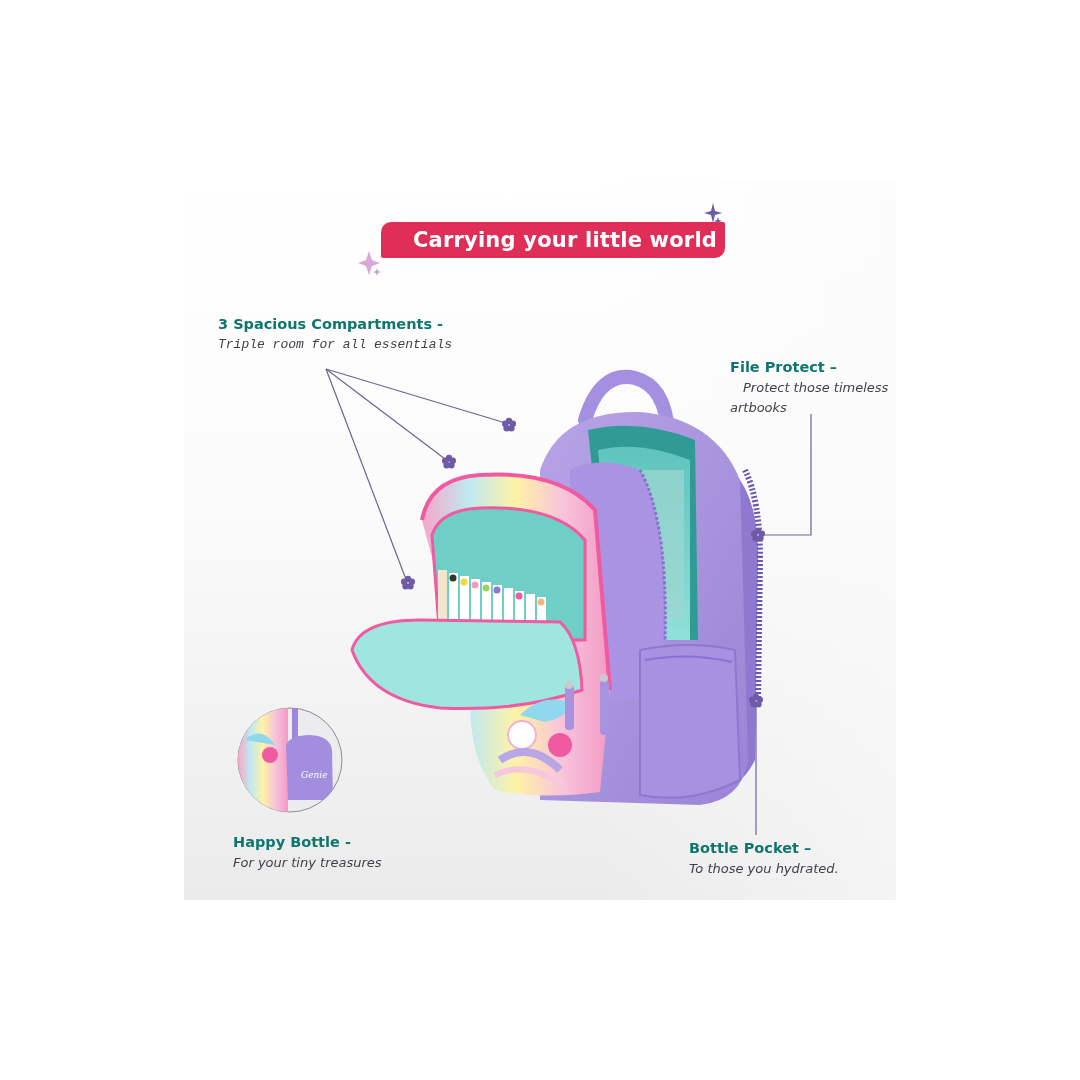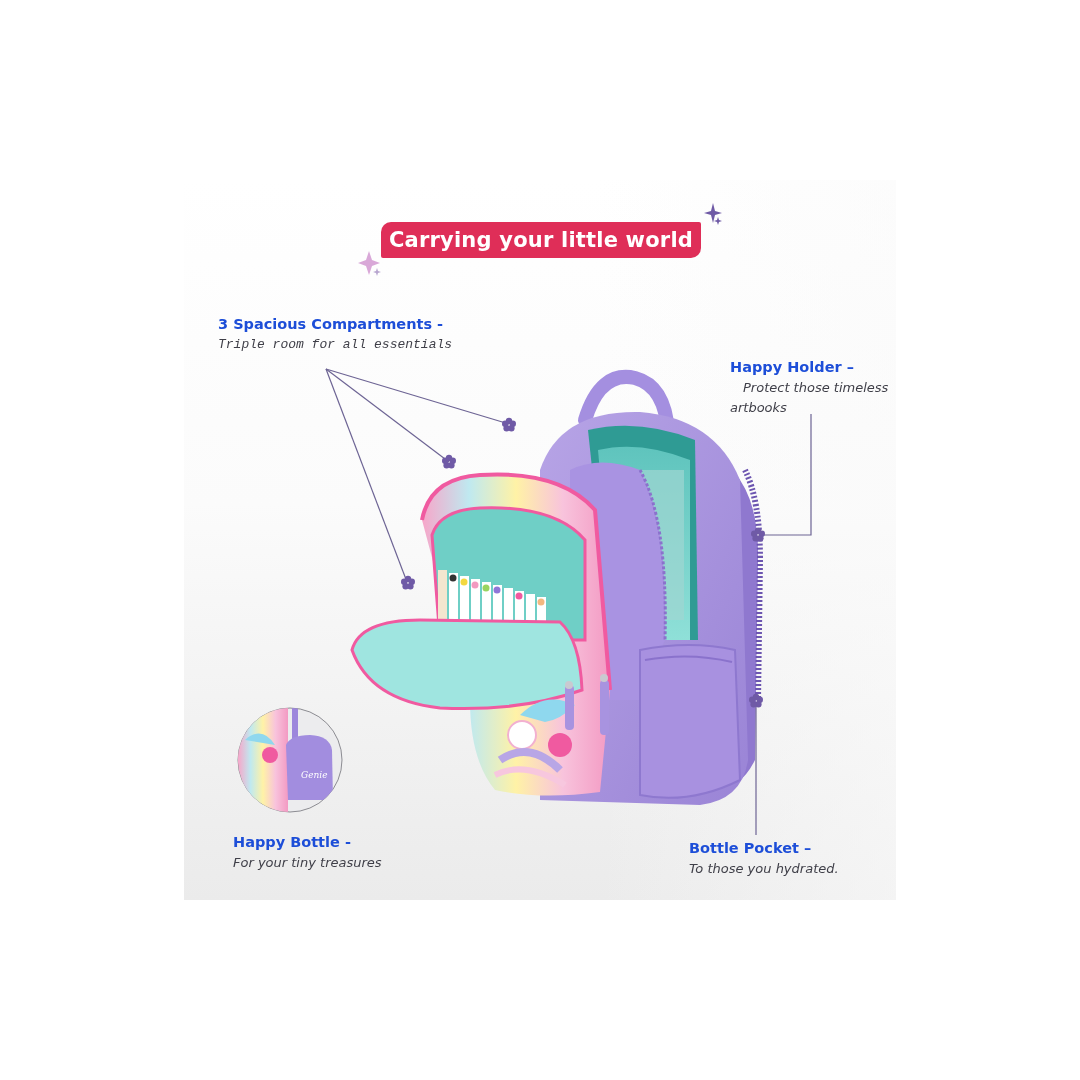--- a/index.html
+++ b/index.html
@@ -4,23 +4,23 @@
 <style>
   html, body { margin: 0; padding: 0; }
   body { width: 1080px; height: 1080px; background: #ffffff; position: relative; overflow: hidden; font-family: "DejaVu Sans", sans-serif; }
   .panel { position: absolute; left: 184px; top: 180px; width: 712px; height: 720px;
     background: linear-gradient(180deg, #ffffff 0%, #fbfbfb 45%, #f2f2f2 75%, #ebebeb 100%); }
   .panel-right-fade { position:absolute; right:0; top:0; width:300px; height:100%;
     background: linear-gradient(90deg, rgba(255,255,255,0) 0%, rgba(250,250,250,0.6) 100%); }
   .banner { position: absolute; left: 381px; top: 222px; width: 320px; height: 36px;
     background: #df2e58; border-radius: 10px 2px 10px 2px; color: #fff;
     font-family: "DejaVu Sans", sans-serif; font-weight: bold; font-size: 21px;
-    line-height: 36px; text-align: center; letter-spacing: 0.2px; }
+    line-height: 36px; text-align: center; letter-spacing: 0.2px; padding-left: 24px; }
   .callout-title { position: absolute; font-family: "DejaVu Sans", sans-serif; font-weight: bold;
-    color: #1d4ed8; font-size: 14.5px; white-space: nowrap; text-align: right; }
+    color: #0f766e; font-size: 14.5px; white-space: nowrap; text-align: right; }
   .callout-sub { position: absolute; font-family: "DejaVu Sans", sans-serif; font-style: italic;
     color: #3f3f48; font-size: 13px; white-space: nowrap; line-height: 20px; }
   svg.overlay { position: absolute; left: 0; top: 0; }
 </style>
 </head>
 <body>
 
 <div class="panel">
   <div class="panel-right-fade"></div>
 </div>
@@ -147,21 +147,21 @@
     <use href="#flower" x="758" y="535"></use>
     <use href="#flower" x="756" y="701"></use>
   </g>
 </svg>
 
 <div class="banner">Carrying your little world</div>
 
 <div class="callout-title" style="left:218px; top:316px;">3 Spacious Compartments -</div>
 <div class="callout-sub" style="left:218px; top:335px;font-family:Liberation Mono, monospace;">Triple room for all essentials</div>
 
-<div class="callout-title" style="left:730px; top:359px;">Happy Holder –</div>
+<div class="callout-title" style="left:730px; top:359px;">File Protect –</div>
 <div class="callout-sub" style="left:730px; top:378px;margin-left:13px;">Protect those timeless</div>
 <div class="callout-sub" style="left:730px; top:398px;">artbooks</div>
 
 <div class="callout-title" style="left:233px; top:834px;">Happy Bottle -</div>
 <div class="callout-sub" style="left:233px; top:853px;">For your tiny treasures</div>
 
 <div class="callout-title" style="left:689px; top:840px;">Bottle Pocket –</div>
 <div class="callout-sub" style="left:689px; top:859px;">To those you hydrated.</div>
 
 </body></html>

